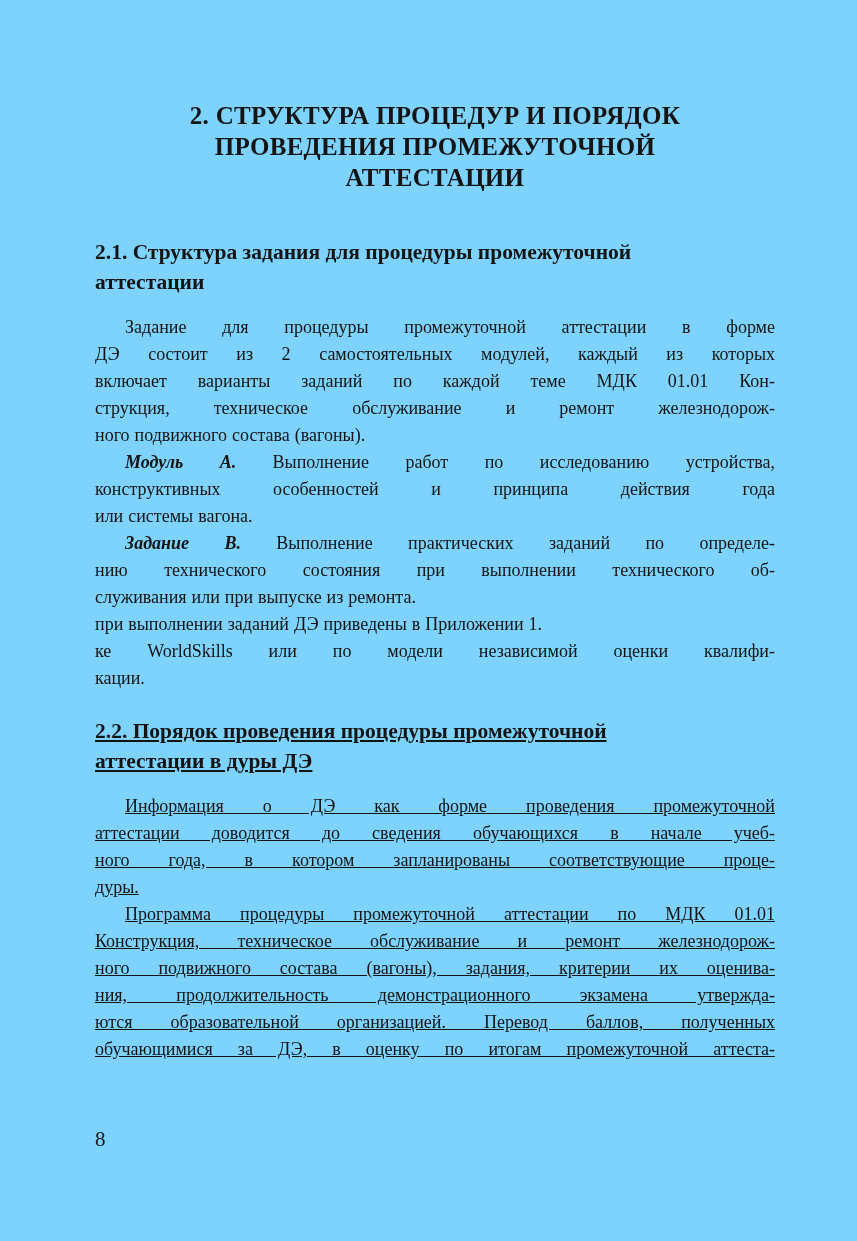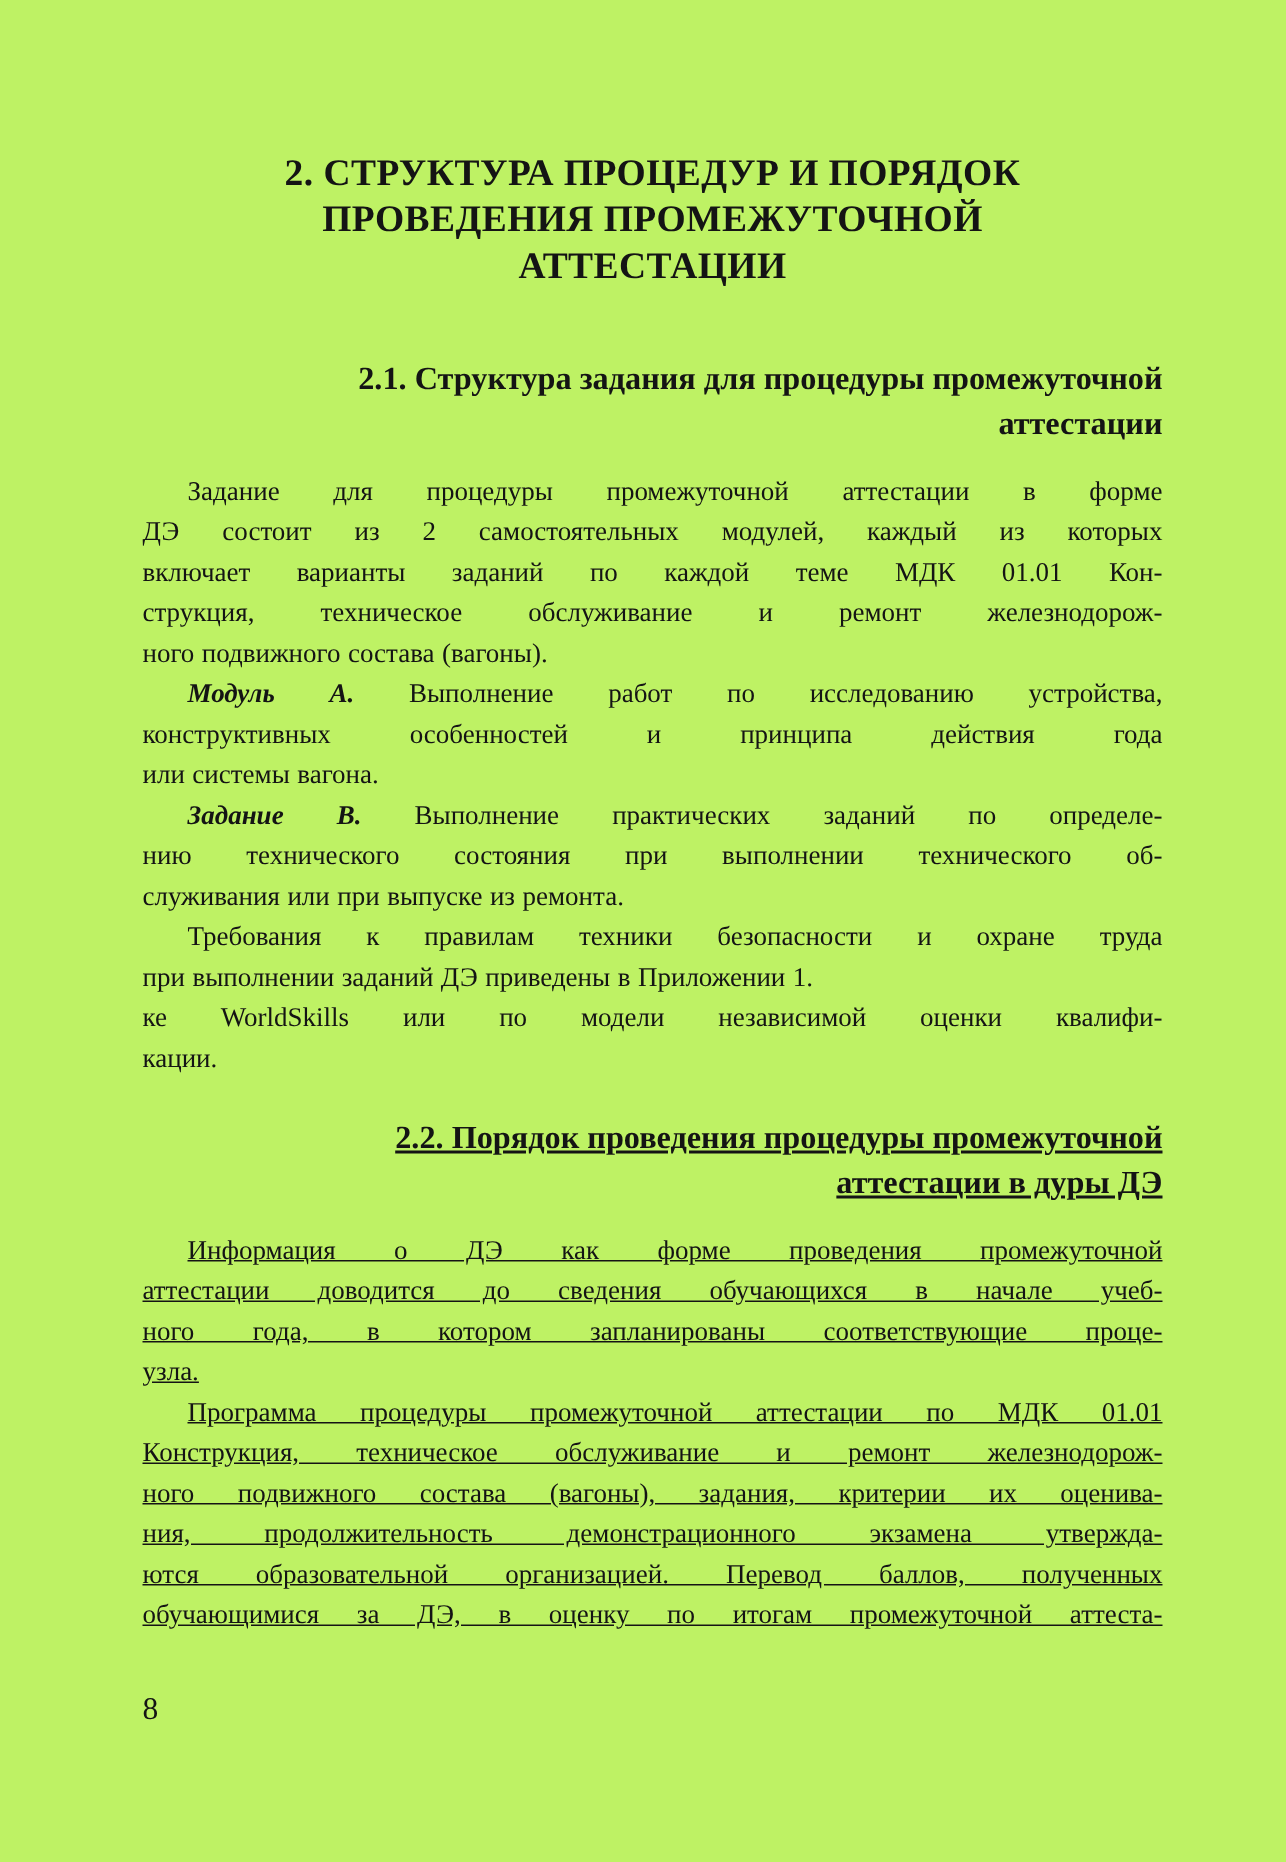--- a/index.html
+++ b/index.html
@@ -5,37 +5,37 @@
   html, body {
     margin: 0;
     padding: 0;
     background: #e8e8e8;
   }
   .page {
     position: relative;
     width: 857px;
     height: 1241px;
     margin: 0 auto;
-    background: #bef264;
+    background: #7dd3fc;
     box-sizing: border-box;
     padding: 100px 82px 0 95px;
     color: #141414;
     font-family: "Liberation Serif", "DejaVu Serif", serif;
     overflow: hidden;
   }
   .main-title {
     text-align: center;
     font-weight: bold;
     font-size: 25px;
     line-height: 31px;
     letter-spacing: 0.3px;
     margin-bottom: 44px;
   }
   .section-heading {
-    text-align: right;
+    text-align: left;
     font-weight: bold;
     font-size: 21.5px;
     line-height: 30px;
     margin-bottom: 17px;
   }
   .section + .section {
     margin-top: 24px;
     text-decoration: underline;
   }
   .para .pline {
@@ -90,38 +90,37 @@
           <div class="pline first"><i>Модуль А.</i> Выполнение работ по исследованию устройства,</div>
           <div class="pline">конструктивных особенностей и принципа действия года</div>
           <div class="pline last">или системы вагона.</div>
         </div>
         <div class="para">
           <div class="pline first"><i>Задание В.</i> Выполнение практических заданий по определе-</div>
           <div class="pline">нию технического состояния при выполнении технического об-</div>
           <div class="pline last">служивания или при выпуске из ремонта.</div>
         </div>
         <div class="para">
-          <div class="pline first">Требования к правилам техники безопасности и охране труда</div>
           <div class="pline last">при выполнении заданий ДЭ приведены в Приложении 1.</div>
         </div>
         <div class="para">
           <div class="pline">ке WorldSkills или по модели независимой оценки квалифи-</div>
           <div class="pline last">кации.</div>
         </div>
       </section>
       <section class="section">
         <div class="section-heading">
           <div>2.2. Порядок проведения процедуры промежуточной</div>
           <div>аттестации в дуры ДЭ</div>
         </div>
         <div class="para">
           <div class="pline first">Информация о ДЭ как форме проведения промежуточной</div>
           <div class="pline">аттестации доводится до сведения обучающихся в начале учеб-</div>
           <div class="pline">ного года, в котором запланированы соответствующие проце-</div>
-          <div class="pline last">узла.</div>
+          <div class="pline last">дуры.</div>
         </div>
         <div class="para">
           <div class="pline first">Программа процедуры промежуточной аттестации по МДК 01.01</div>
           <div class="pline">Конструкция, техническое обслуживание и ремонт железнодорож-</div>
           <div class="pline">ного подвижного состава (вагоны), задания, критерии их оценива-</div>
           <div class="pline">ния, продолжительность демонстрационного экзамена утвержда-</div>
           <div class="pline">ются образовательной организацией. Перевод баллов, полученных</div>
           <div class="pline">обучающимися за ДЭ, в оценку по итогам промежуточной аттеста-</div>
         </div>
       </section>

